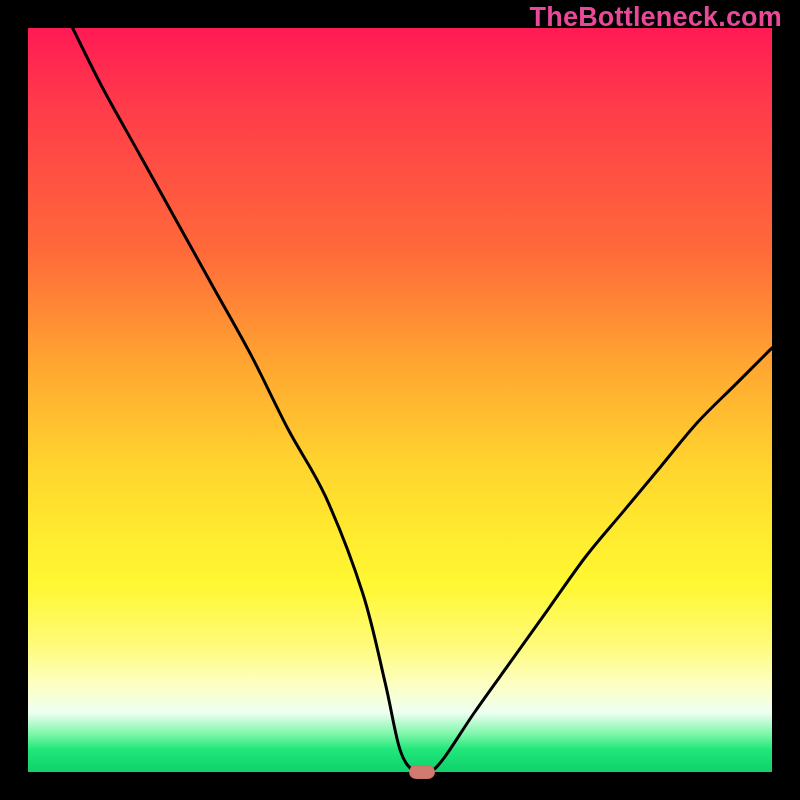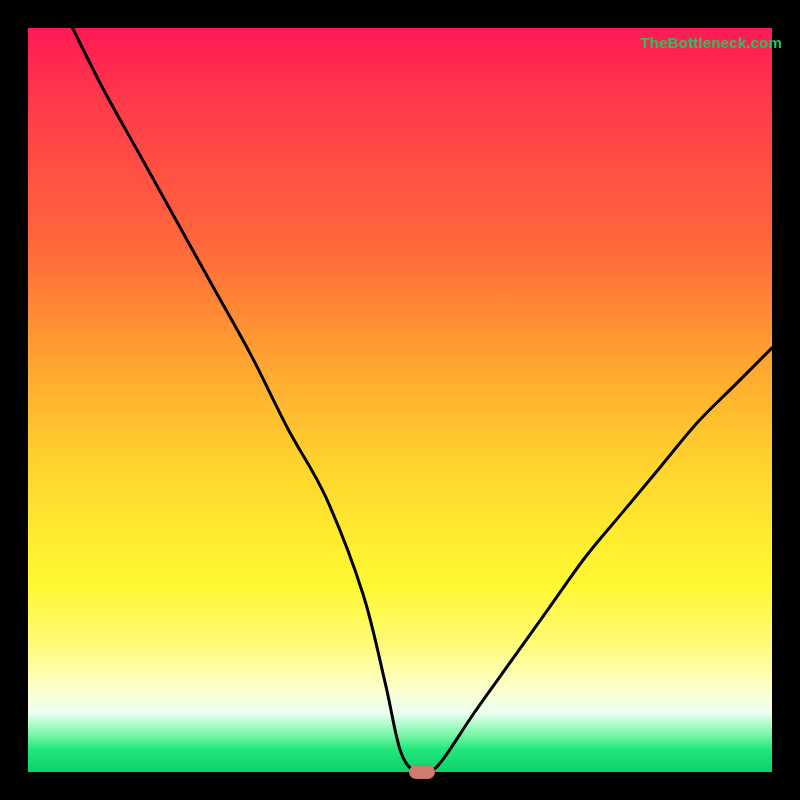--- a/index.html
+++ b/index.html
@@ -14,27 +14,26 @@
   .frame {
     position: relative;
     width: 800px;
     height: 800px;
     background: #000;
   }
   .watermark {
     position: absolute;
     top: 2px;
     right: 18px;
-    color: #22c55e;
-    font-size: 15px;
+    color: #ec4899;
+    font-size: 27px;
     font-weight: bold;
     letter-spacing: 0.2px;
     z-index: 10;
     user-select: none;
-    margin-top: 32px;
   }
   
   .plot {
     position: absolute;
     left: 28px;
     top: 28px;
     width: 744px;
     height: 744px;
   }
   .gradient {

